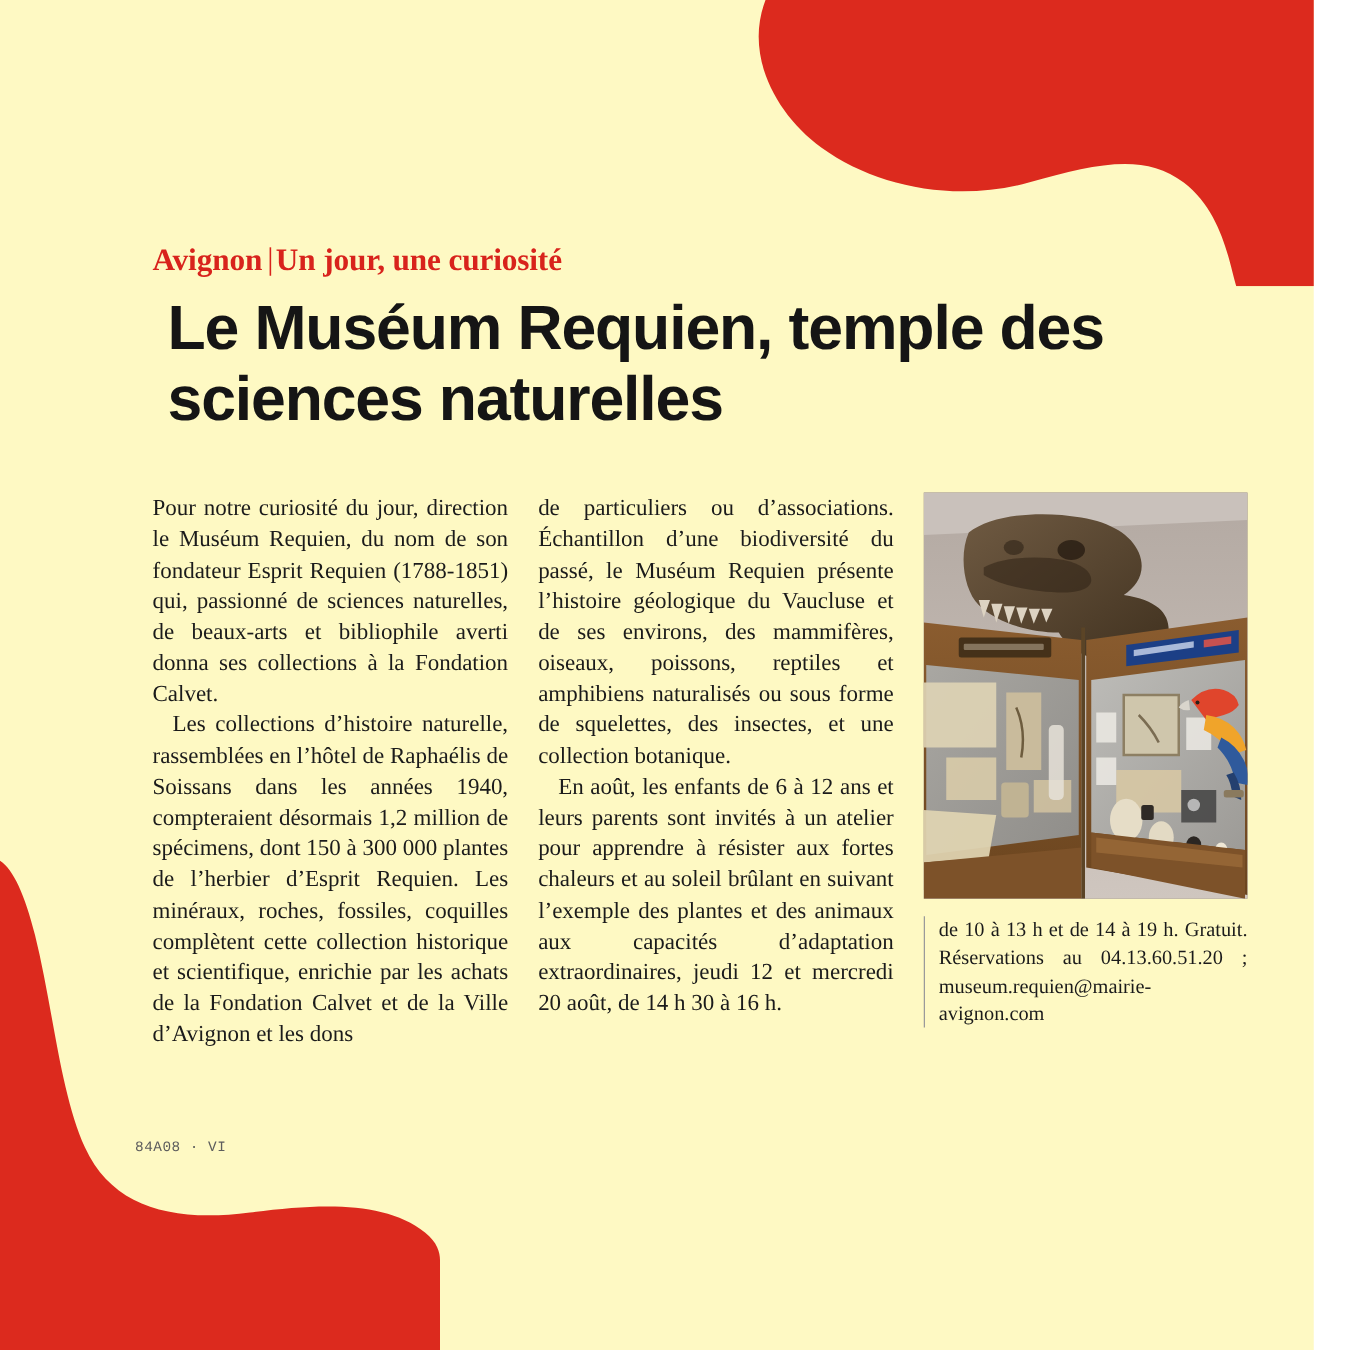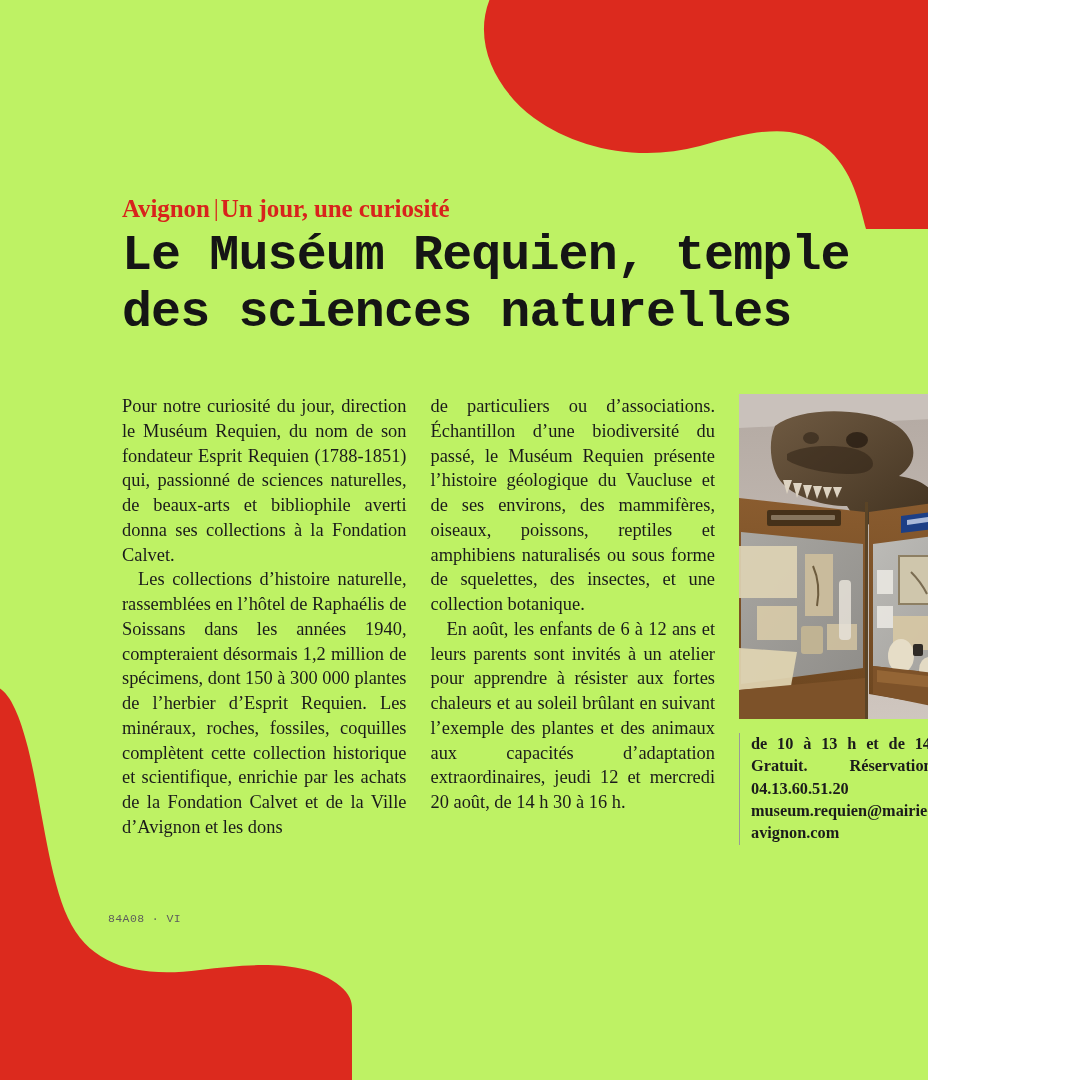--- a/index.html
+++ b/index.html
@@ -8,23 +8,23 @@
   }
   body {
     width: 1080px;
     height: 1080px;
     background: #ffffff;
     font-family: "Liberation Serif", serif;
     overflow: hidden;
   }
   #page {
     position: relative;
-    width: 928px;
+    width: 1051px;
     height: 1080px;
-    background: #bef264;
+    background: #fef9c3;
     overflow: hidden;
   }
 
   
   .blob {
     position: absolute;
     pointer-events: none;
   }
   .blob-top {
     top: -6px;
@@ -59,27 +59,27 @@
   }
   .kicker .sep {
     color: #d8231c;
     font-weight: 400;
     padding: 0 2px 0 4px;
     position: relative;
     top: -1px;
   }
 
   .headline {
-    font-family: Liberation Mono, monospace;
+    font-family: Liberation Sans, sans-serif;
     font-weight: bold;
     font-size: 50px;
     line-height: 1.13;
     color: #151515;
     letter-spacing: -0.9px;
-    margin: 0;
+    margin: 12px;
     max-width: 790px;
   }
 
   
   #body-grid {
     position: absolute;
     left: 122px;
     top: 394px;
     width: 876px;
     display: flex;
@@ -302,21 +302,21 @@
           <ellipse cx="216" cy="282" rx="6" ry="7" fill="#2b2622"></ellipse>
           <ellipse cx="238" cy="286" rx="5" ry="6" fill="#efe8d6"></ellipse>
           <rect x="174" y="250" width="10" height="12" rx="2" fill="#2f2a26"></rect>
 
           <path d="M134,272 L257,286 L257,325 L134,300 Z" fill="#7d5229"></path>
           <path d="M138,276 L255,290 L255,300 L138,288 Z" fill="#9a6a38" opacity="0.8"></path>
         </g>
       </svg>
 
 
-      <div class="infoblock infoblock-c3" style="margin-top:14px;font-weight:bold;">
+      <div class="infoblock infoblock-c3" style="margin-top:14px;">
         <p class="infoline">de 10 à 13 h et de 14 à 19 h. Gratuit. Réservations au 04.13.60.51.20 ; museum.requien@mairie-avignon.com</p>
       </div>
     </div>
   </div>
 
   <div id="footer-code">84A08 · VI</div>
 
 </div>
 
 </body></html>

